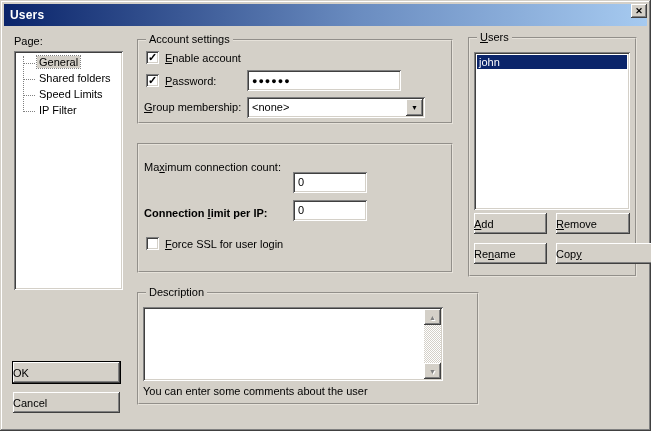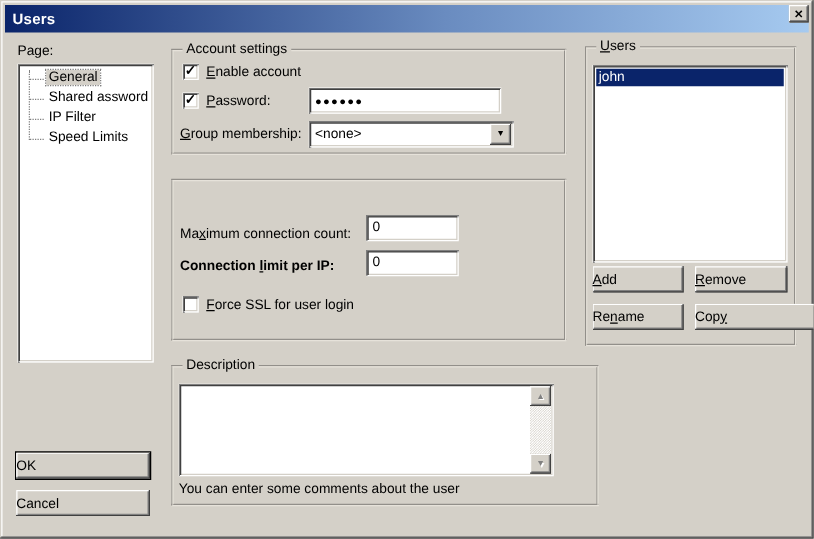--- a/index.html
+++ b/index.html
@@ -86,56 +86,56 @@
     <span>✕</span>
   </div>
 
   <span class="label" style="left:14px;top:35px;">Page:</span>
   <div class="tree">
     <div class="tree-vline"></div>
     <div class="tree-item selected">
       <span class="tlabel">General</span>
     </div>
     <div class="tree-item">
-      <span class="tlabel">Shared assword</span>
+      <span class="tlabel">Shared folders</span>
+    </div>
+    <div class="tree-item">
+      <span class="tlabel">Speed Limits</span>
     </div>
     <div class="tree-item">
       <span class="tlabel">IP Filter</span>
-    </div>
-    <div class="tree-item">
-      <span class="tlabel">Speed Limits</span>
     </div>
   </div>
 
   <div class="group" style="left:137px;top:39px;width:316px;height:85px;">
     <span class="group-title">Account settings</span>
     <div class="cb-row" style="left:7px;top:10px;">
       <span class="cb">
         <span class="check">✓</span>
       </span>
       <span><u>E</u>nable account</span>
     </div>
     <div class="cb-row" style="left:7px;top:33px;">
       <span class="cb">
         <span class="check">✓</span>
       </span>
       <span><u>P</u>assword:</span>
     </div>
     <div class="field pwd" style="left:108px;top:29px;width:154px;height:21px;">●●●●●●</div>
     <span class="label" style="left:5px;top:60px;"><u>G</u>roup membership:</span>
-    <div class="combo" style="left:108px;top:56px;width:164px;height:21px;">
+    <div class="combo" style="left:108px;top:56px;width:178px;height:21px;">
       <span class="combo-text">&lt;none&gt;</span>
       <span class="combo-btn">
         <span>▼</span>
       </span>
     </div>
   </div>
 
   <div class="group" style="left:137px;top:143px;width:316px;height:130px;">
-    <span class="label" style="left:5px;top:36px;text-align:right;">Ma<u>x</u>imum connection count:</span>
+    <span class="label" style="left:5px;top:16px;text-align:right;">Ma<u>x</u>imum connection count:</span>
     <div class="field" style="left:154px;top:27px;width:74px;height:21px;">0</div>
     <span class="label" style="left:5px;top:62px;font-weight:bold;">Connection <u>l</u>imit per IP:</span>
     <div class="field" style="left:154px;top:55px;width:74px;height:21px;">0</div>
     <div class="cb-row" style="left:7px;top:92px;">
       <span class="cb"></span>
       <span><u>F</u>orce SSL for user login</span>
     </div>
   </div>
 
   <div class="group" style="left:137px;top:292px;width:342px;height:113px;">

